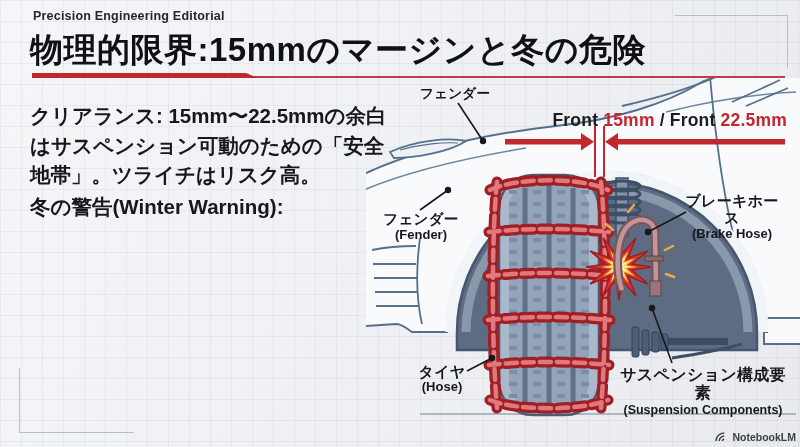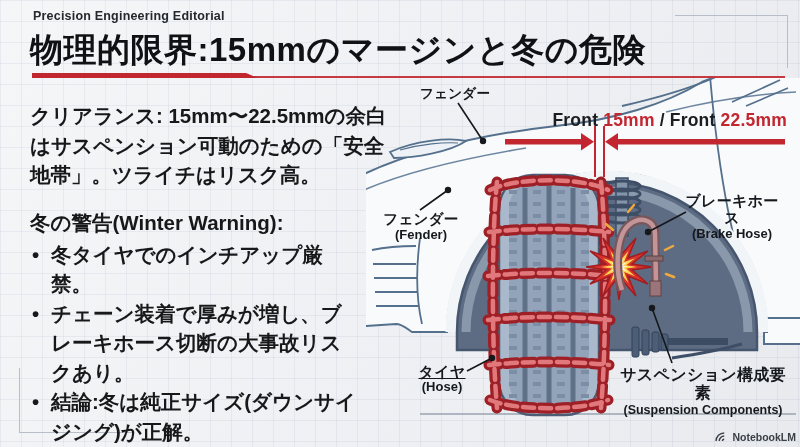--- a/index.html
+++ b/index.html
@@ -23,35 +23,35 @@
     color:#25282c;letter-spacing:.2px;}
   .title{position:absolute;left:30px;top:28px;font-size:33px;font-weight:900;
     color:#101114;letter-spacing:.5px;white-space:nowrap;}
   .rule-thin{position:absolute;left:32px;top:76px;width:753px;height:1.5px;
     background:var(--accent-red,#c2262e);opacity:.9;}
   .rule-thick{position:absolute;left:32px;top:73px;width:226px;height:5px;
     background:var(--accent-red,#c2262e);
     clip-path:polygon(0 0,calc(100% - 12px) 0,100% 100%,0 100%);}
   .leftcol{position:absolute;left:30px;top:101px;width:374px;}
   .leftcol p{margin:0;font-size:20.5px;font-weight:700;line-height:1.45;color:#17181a;}
-  .warn-head{margin:18px 0 2px 0;font-size:20.5px;font-weight:700;line-height:1.45;}
+  .warn-head{margin:2px 0 2px 0;font-size:20.5px;font-weight:700;line-height:1.45;}
   ul.warnings{margin:0;padding:0;list-style:none;width:330px;}
   ul.warnings li{position:relative;padding-left:21px;font-size:20.5px;font-weight:700;line-height:1.44;}
   ul.warnings li::before{content:"•";position:absolute;left:2px;top:0;}
   .diagram-svg{position:absolute;left:366px;top:78px;z-index:1;}
   .dlabel{position:absolute;z-index:2;text-align:center;font-weight:800;line-height:1.15;color:#15181c;}
   .dlabel .jp{display:block;font-size:14.5px;letter-spacing:.3px;}
   .dlabel .en{display:block;font-size:13px;font-weight:700;}
   .lab-fender-top{left:420px;top:86px;text-align:left;}
   .lab-fender-top .jp{font-size:13.5px;}
   .lab-fender-side{left:381px;top:211px;width:80px;}
   .lab-brake{left:678px;top:192px;width:108px;}
   .lab-brake .jp{font-size:15px;}
   .lab-tire{left:414px;top:363px;width:56px;}
-  .lab-tire .jp{font-size:15px;text-decoration:underline;}
+  .lab-tire .jp{font-size:15px;}
   .lab-susp{left:618px;top:366px;width:170px;}
   .lab-susp .jp{font-size:16px;}
   .lab-susp .en{font-size:12.5px;}
   .measure{position:absolute;right:13px;top:110px;z-index:2;font-size:17.5px;font-weight:800;
     white-space:nowrap;color:#1c1d20;letter-spacing:.2px;}
   .measure .val{color:var(--accent-red,#c2262e);}
   .brand{position:absolute;right:4px;bottom:4px;z-index:2;display:flex;align-items:center;gap:4px;
     font-size:10.5px;font-weight:700;color:var(--brand-ink,#3b4046);}
 </style>
 </head>
@@ -62,25 +62,20 @@
 <div class="corner-bl"></div>
 
 <div class="eyebrow">Precision Engineering Editorial</div>
 <div class="title">物理的限界:15mmのマージンと冬の危険</div>
 <div class="rule-thin"></div>
 <div class="rule-thick"></div>
 
 <div class="leftcol">
   <p>クリアランス: 15mm〜22.5mmの余白はサスペンション可動のための「安全地帯」。ツライチはリスク高。</p>
   <div class="warn-head">冬の警告(Winter Warning):</div>
-  <ul class="warnings">
-    <li><span>冬タイヤでのインチアップ厳禁。</span></li>
-    <li><span>チェーン装着で厚みが増し、ブレーキホース切断の大事故リスクあり。</span></li>
-    <li><span>結論:冬は純正サイズ(ダウンサイジング)が正解。</span></li>
-  </ul>
 </div>
 
 <svg class="diagram-svg" width="434" height="358" viewBox="0 0 434 358">
   <defs>
     <polygon id="star" points="286,189 266,192 282,206 262,198 270,218 256,202 253,222 250,202 237,218 244,198 224,206 240,192 220,189 240,186 224,173 244,180 237,160 250,176 253,156 256,176 270,160 262,180 282,173 266,186"></polygon>
   </defs>
 
   <g>
     <path d="M -2,96 C 50,72 120,56 190,48 C 248,42 300,26 336,4 L 356,-4 L 436,-4 L 436,266 L 398,266 L 398,254 L 401,254 A 160,160 0 0 0 81,254 L 46,254 C 40,250 36,246 30,246 L 0,248 L -2,248 Z" fill="#f9fafc" stroke="#54708c" stroke-width="2"></path>
     <path d="M -2,112 C 40,94 100,80 160,70" fill="none" stroke="#6d86a0" stroke-width="1.5"></path>

